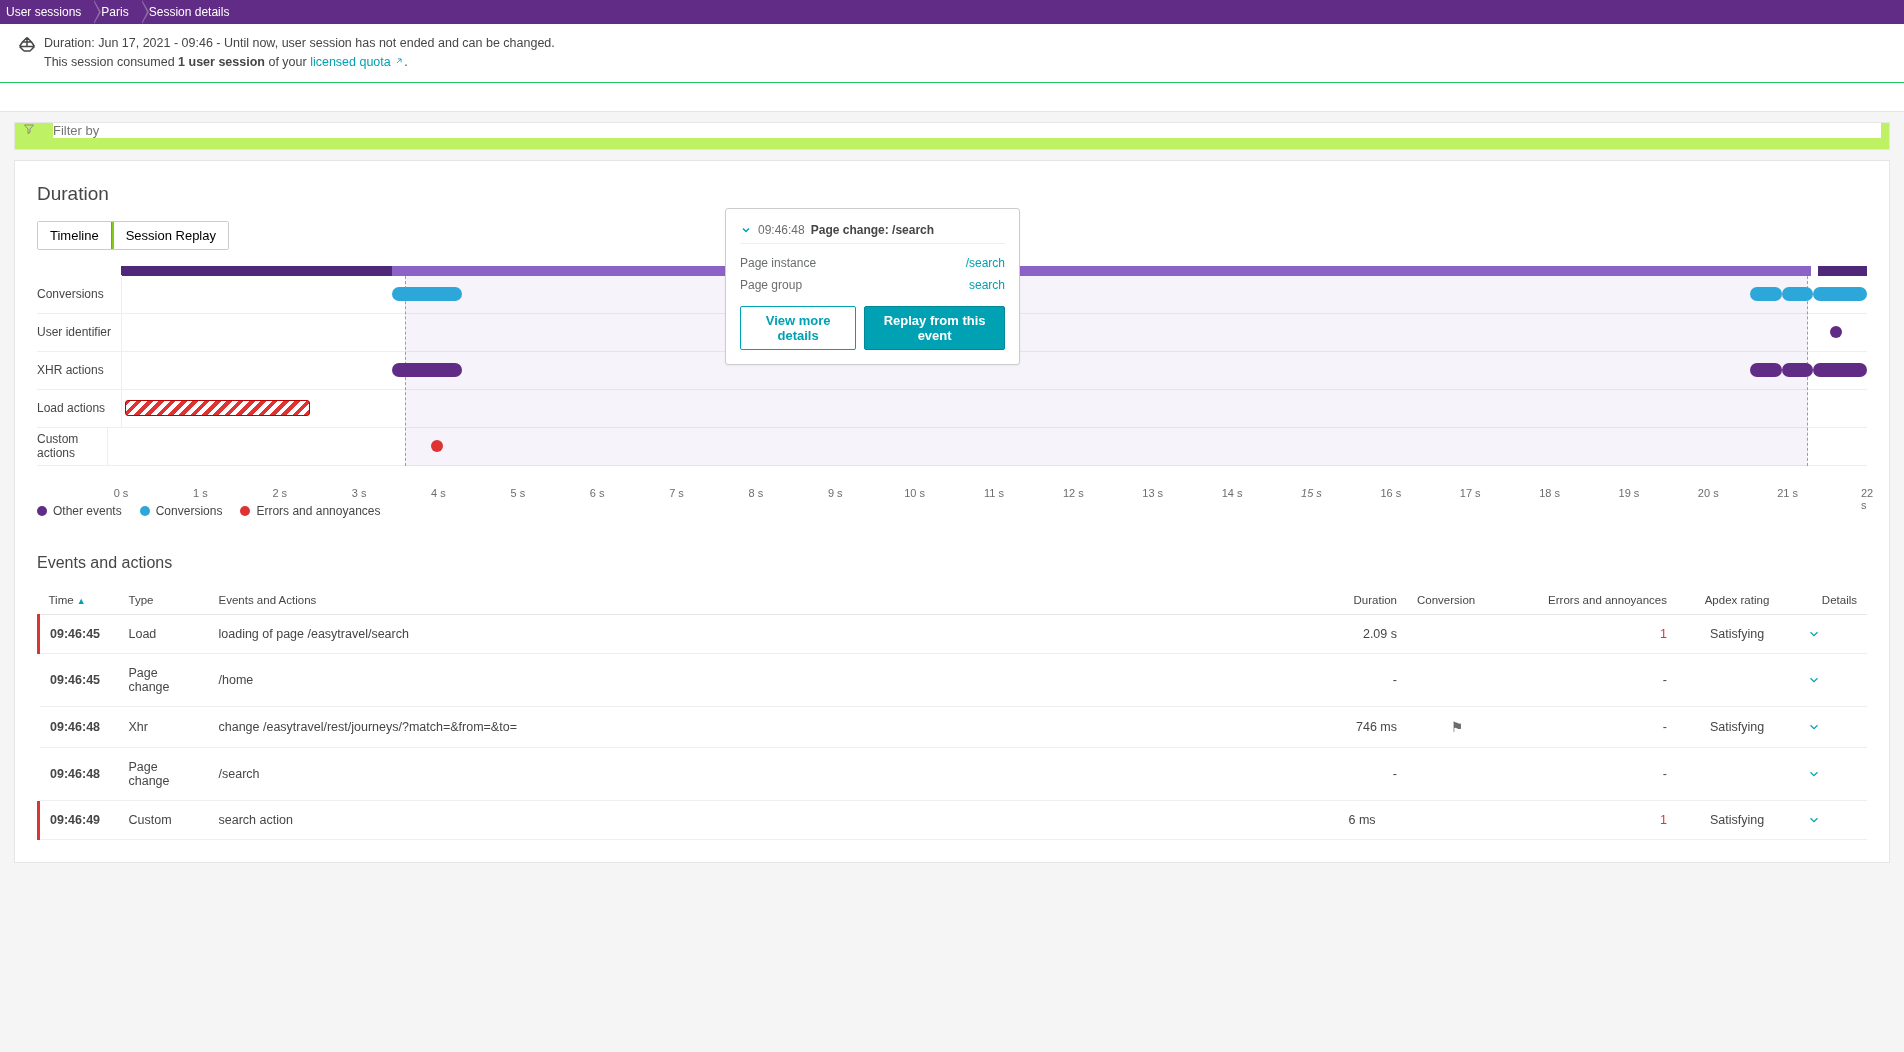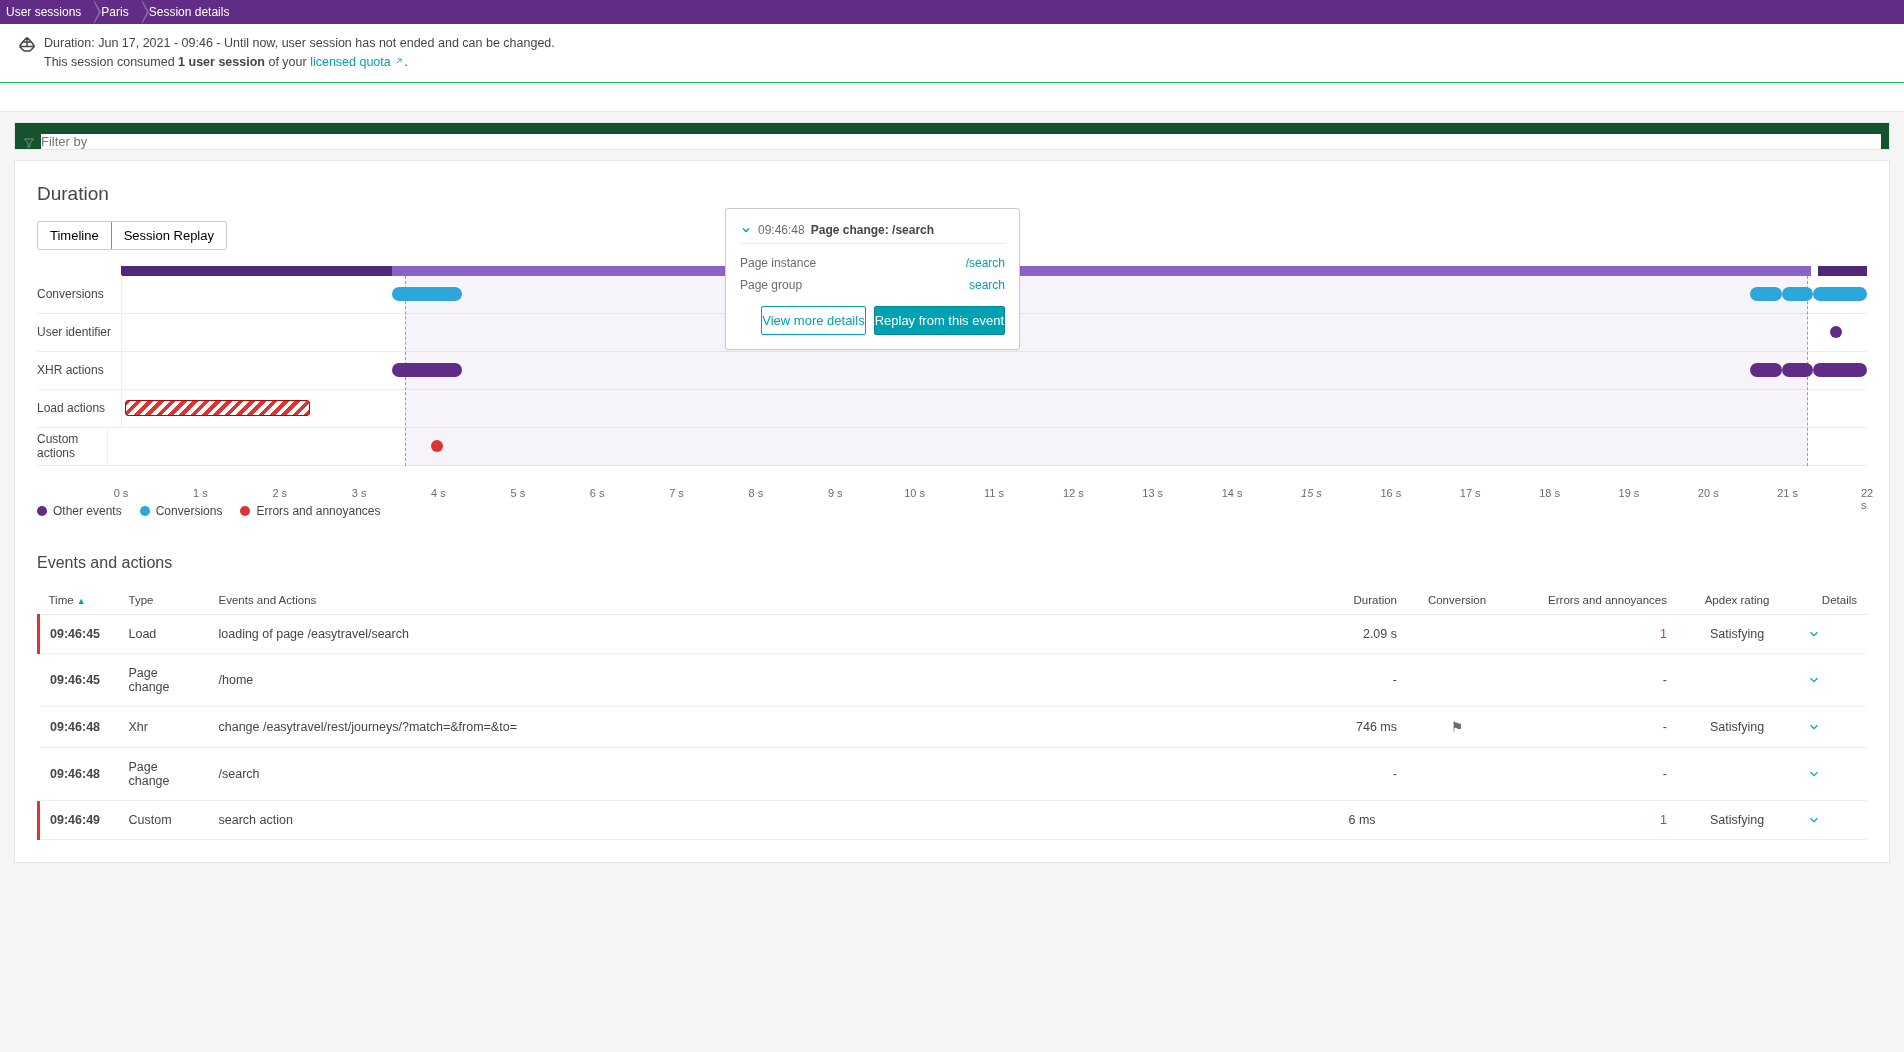--- a/index.html
+++ b/index.html
@@ -85,26 +85,26 @@
 }
 .main-card {
   background: #fff;
   margin: 10px 14px;
   border: 1px solid #e6e6e6;
   position: relative;
 }
 .filter-row {
   margin: 10px 14px;
   border: 1px solid #e6e6e6;
-  background: #14532d;
+  background: #bef264;
   height: 28px;
   display: flex;
-  align-items: flex-end;
+  align-items: flex-start;
   padding: 0 8px;
-  gap: 6px;
+  gap: 18px;
 }
 .filter-row input {
   border: none;
   outline: none;
   flex: 1;
   font-size: 13px;
 }
 .card-inner { padding: 22px; }
 .card-title { font-size: 19px; font-weight: 500; margin-bottom: 16px; }
 .tab-group {
@@ -120,21 +120,21 @@
   background: #fff;
   cursor: pointer;
   border: none;
 }
 .tab-btn.active {
   border: 1px solid #898989;
   margin: -1px;
   z-index: 1;
   position: relative;
 }
-.tab-btn + .tab-btn { border-left: 1px solid #84cc16; }
+.tab-btn + .tab-btn { border-left: 3px solid #84cc16; }
 
 .timeline-wrap { position: relative; }
 .timeline-header-bar {
   display: flex;
   height: 10px;
   margin-left: 84px;
 }
 .timeline-header-bar .seg { height:10px; }
 .seg.dark { background:#4f2879; }
 .seg.light { background:#8b62c6; }
@@ -192,21 +192,21 @@
   box-shadow: 0 1px 3px rgba(0,0,0,0.05);
 }
 .pop-head { display:flex; align-items:center; gap:6px; border-bottom:1px solid #eee; padding-bottom:6px; margin-bottom:8px; }
 .pop-head .chev { color:#00a1b2; cursor:pointer; width:12px; height:12px; }
 .pop-time { color:#6a6d6d; }
 .pop-title { font-weight:600; color:#454646; }
 .pop-row { display:flex; justify-content:space-between; padding:4px 0; }
 .pop-row .k { color:#6a6d6d; }
 .pop-row .v { color:#00a1b2; }
 .pop-actions { display:flex; gap:8px; margin-top:10px; justify-content:flex-end; }
-.btn { font-size:13px; padding:6px 0; border-radius:2px; cursor:pointer; }
+.btn { font-size:13px; padding:6px 12px; border-radius:2px; cursor:pointer;font-weight:bold; }
 .btn-outline { border:1px solid #00a1b2; background:#fff; color:#00a1b2; }
 .btn-solid { border:1px solid #008998; background:#00a1b2; color:#fff; }
 
 svg { display:block; }
 </style>
 </head>
 <body>
 
 <div class="breadcrumb-bar">
   <div class="breadcrumb-item">
@@ -375,21 +375,21 @@
 
     
     <div class="ev-title">Events and actions</div>
     <table class="ev-table">
       <thead>
         <tr>
           <th style="width:80px"><span>Time</span> <span class="sort-up">▲</span></th>
           <th style="width:90px">Type</th>
           <th>Events and Actions</th>
           <th style="width:90px; text-align:right">Duration</th>
-          <th style="width:100px; text-align:center">Conversion</th>
+          <th style="width:100px; text-align:left">Conversion</th>
           <th style="width:170px; text-align:right">Errors and annoyances</th>
           <th style="width:120px; text-align:center">Apdex rating</th>
           <th style="width:70px; text-align:right">Details</th>
         </tr>
       </thead>
       <tbody id="ev-tbody">
           <tr class="error">
             <td><b>09:46:45</b></td>
             <td>Load</td>
             <td>loading of page /easytravel/search</td>

